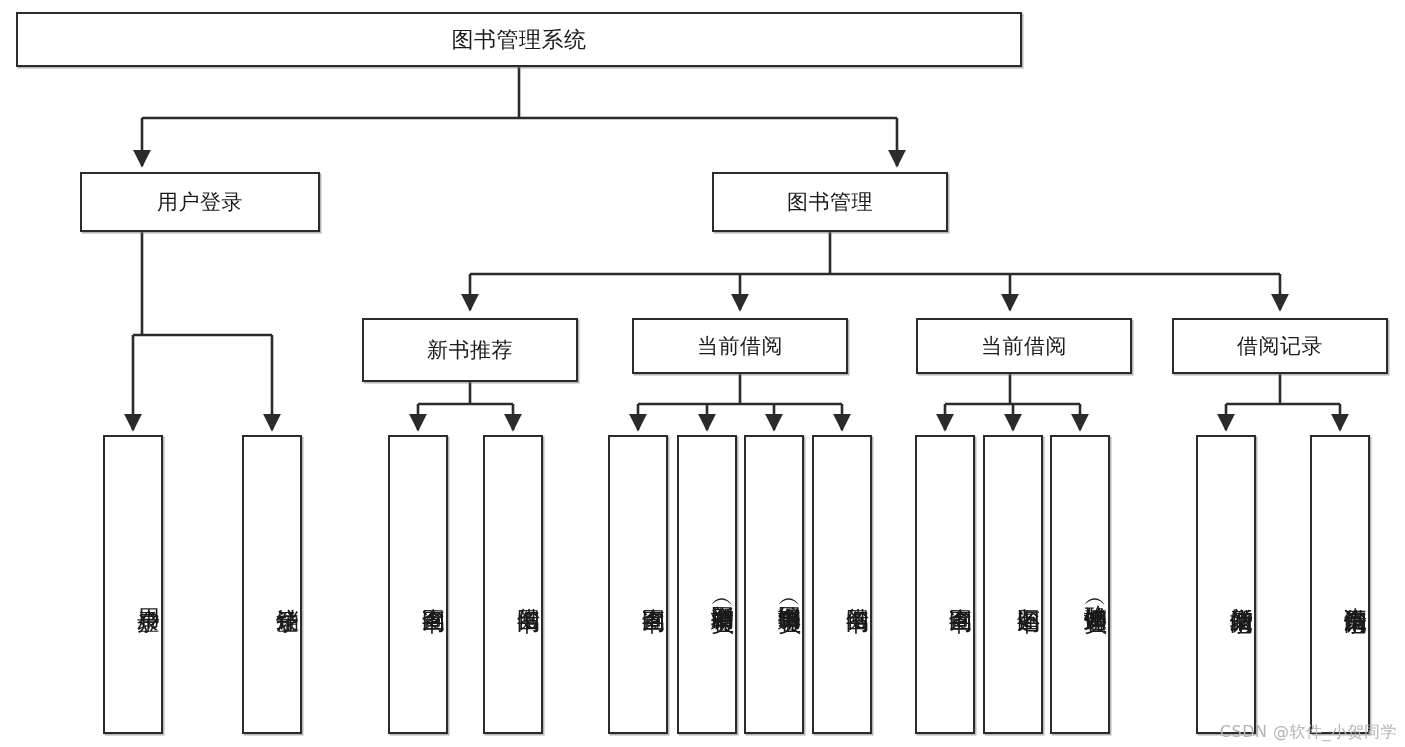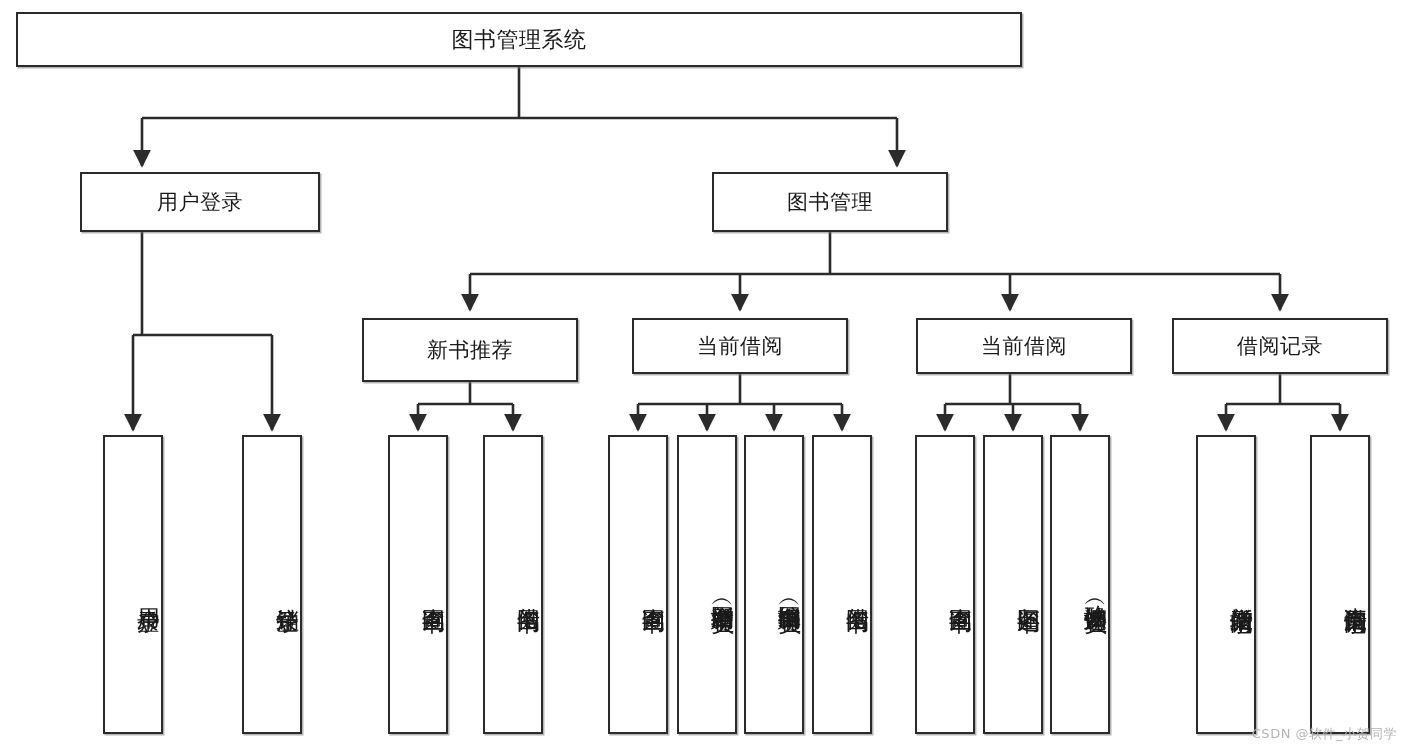--- a/index.html
+++ b/index.html
@@ -52,21 +52,21 @@
     letter-spacing: 1px;
     padding-top: 14px;
     align-items: flex-start;
     justify-content: center;
     text-align: left;
   }
   .watermark {
     position: absolute;
     right: 8px;
     bottom: 4px;
-    font-size: 13px;
+    font-size: 16px;
     color: #b4b4b4;
     white-space: nowrap;
     letter-spacing: 0.5px;
   }
 </style>
 </head>
 <body>
 
 <div id="canvas">
 

